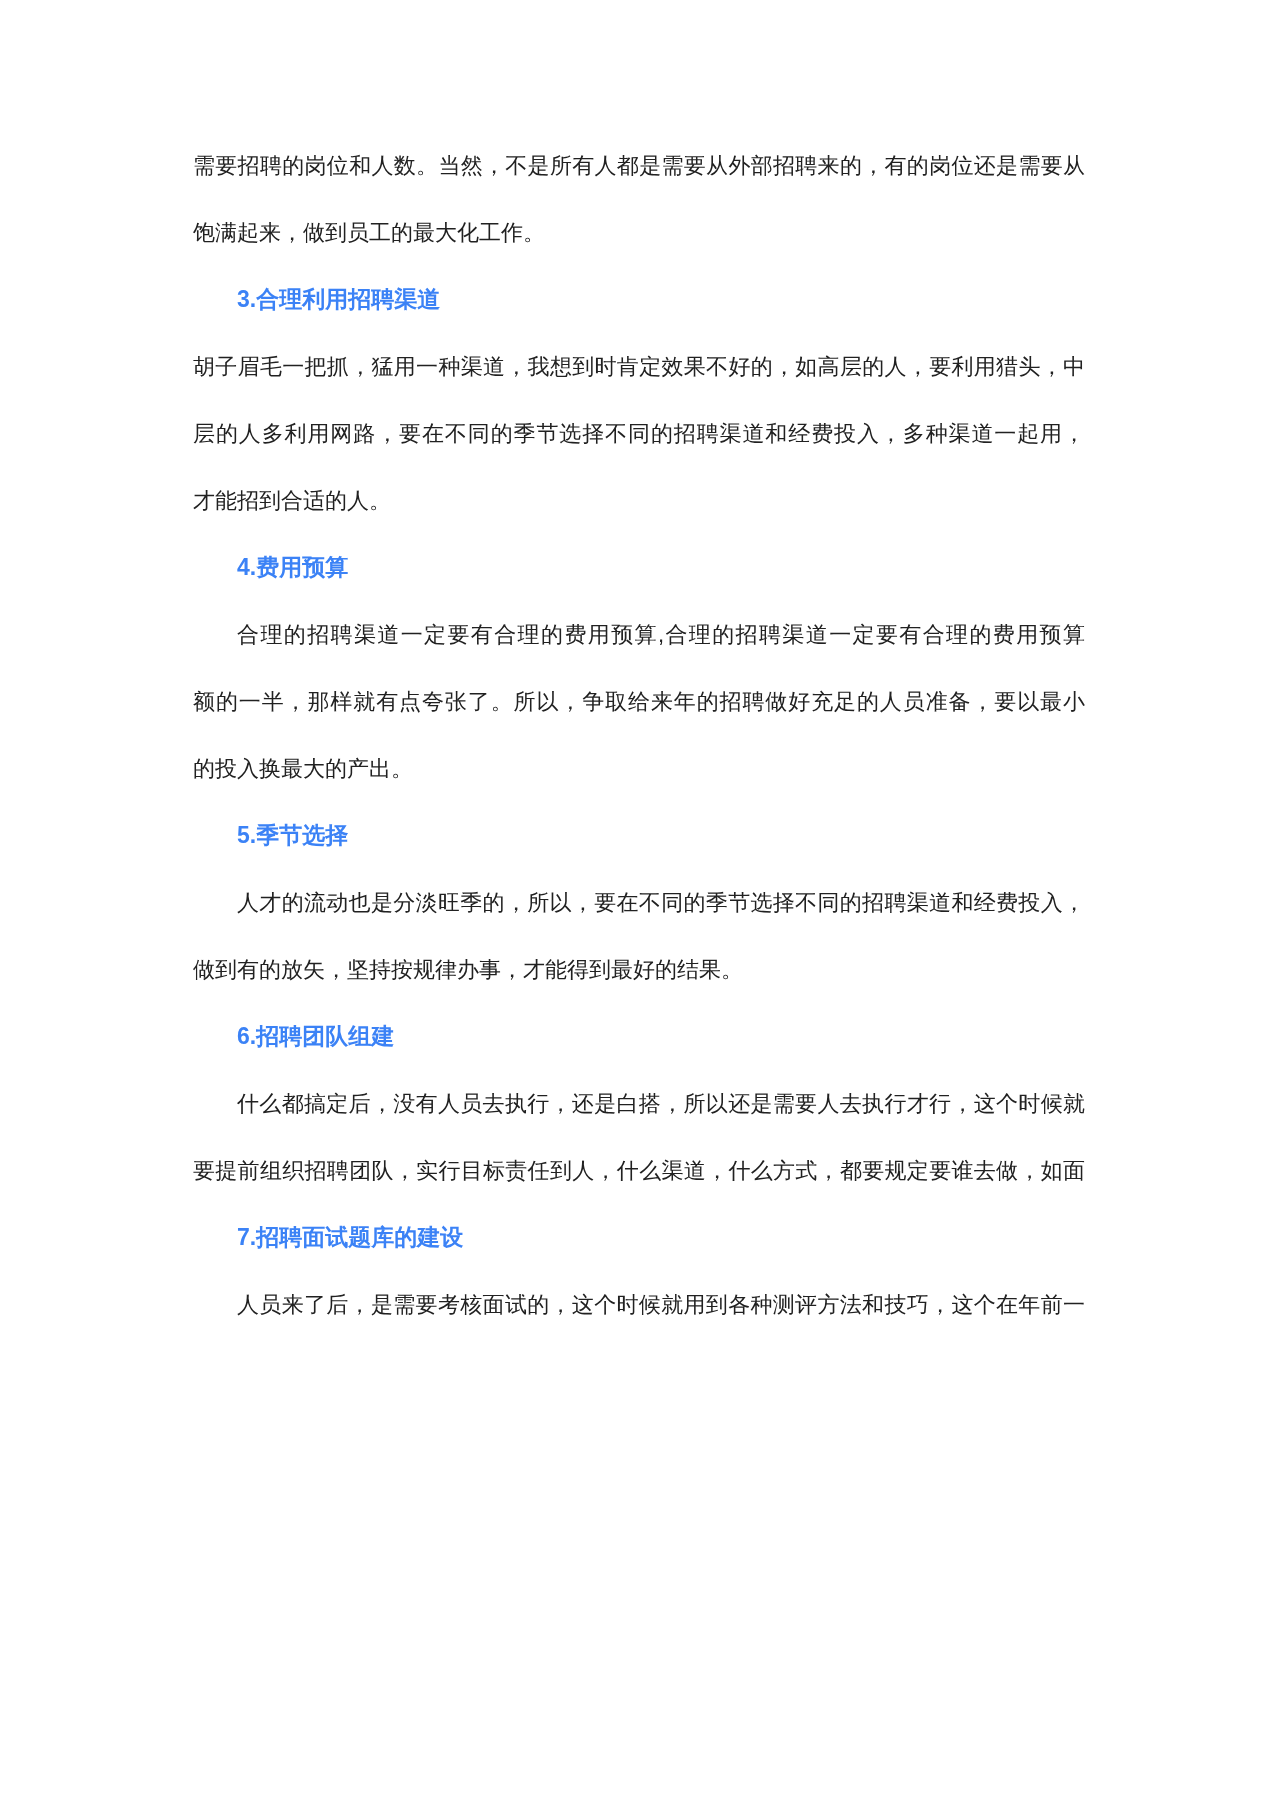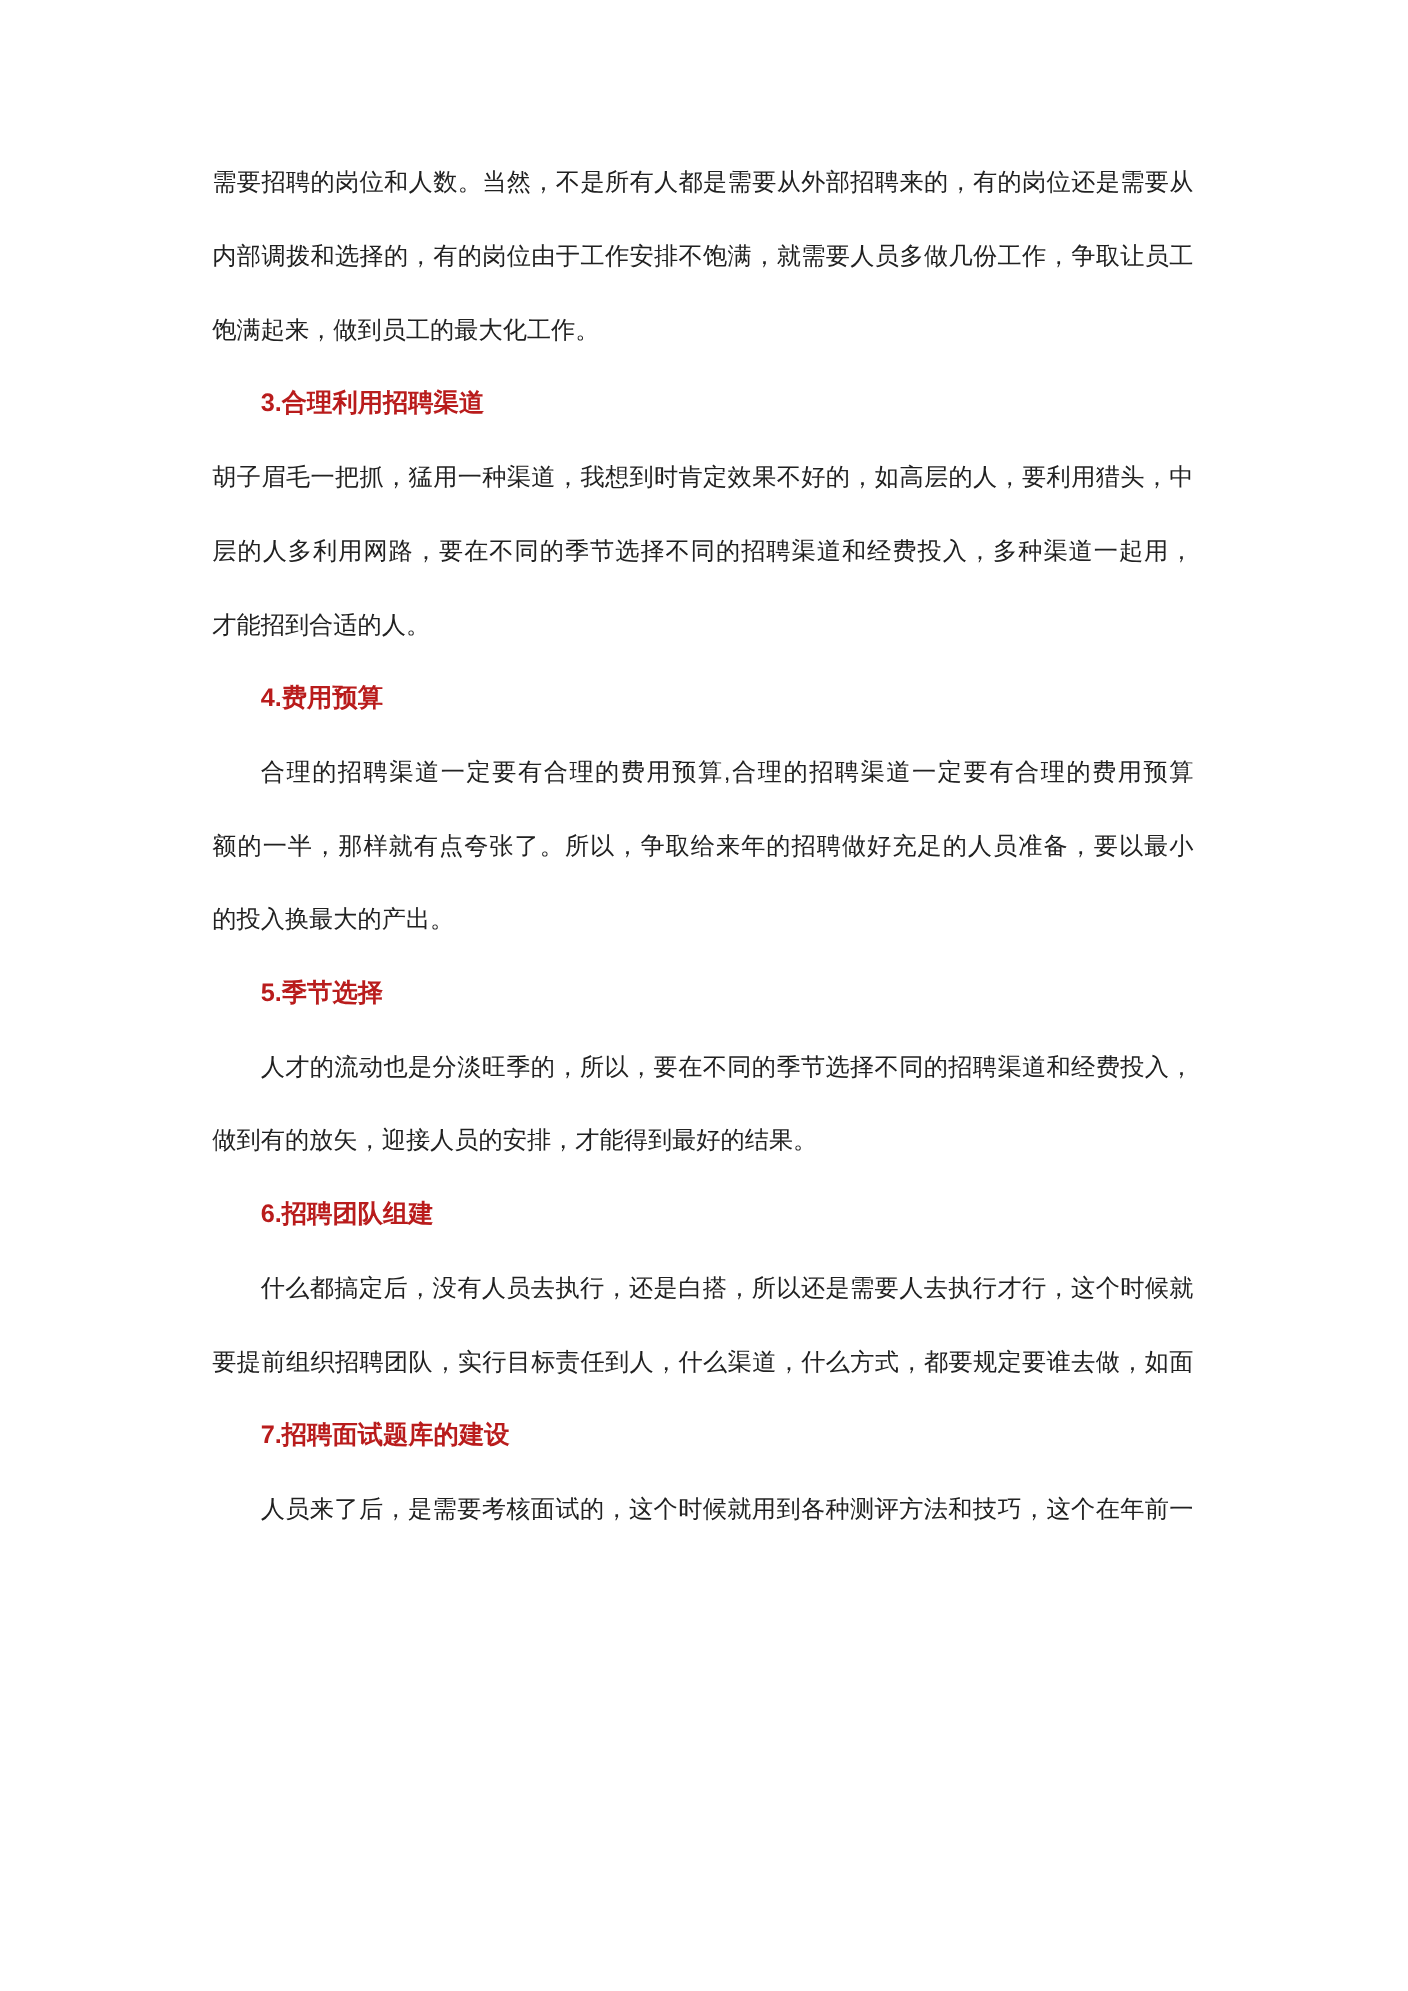--- a/index.html
+++ b/index.html
@@ -35,45 +35,44 @@
     text-align-last: justify;
     text-justify: inter-character;
   }
   .ind {
     text-indent: 44px;
   }
   .heading {
     font-weight: 700;
     font-size: 23px;
     text-indent: 44px;
-    color: #b91c1c;
+    color: #3b82f6;
   }
 </style>
 </head>
 <body>
 
 <div class="page">
 
   <div class="line jst">需要招聘的岗位和人数。当然，不是所有人都是需要从外部招聘来的，有的岗位还是需要从</div>
-  <div class="line jst">内部调拨和选择的，有的岗位由于工作安排不饱满，就需要人员多做几份工作，争取让员工</div>
   <div class="line">饱满起来，做到员工的最大化工作。</div>
 
   <div class="line heading">3.合理利用招聘渠道</div>
   <div class="line jst">胡子眉毛一把抓，猛用一种渠道，我想到时肯定效果不好的，如高层的人，要利用猎头，中</div>
   <div class="line jst">层的人多利用网路，要在不同的季节选择不同的招聘渠道和经费投入，多种渠道一起用，</div>
   <div class="line">才能招到合适的人。</div>
 
   <div class="line heading">4.费用预算</div>
   <div class="line jst ind">合理的招聘渠道一定要有合理的费用预算,合理的招聘渠道一定要有合理的费用预算</div>
   <div class="line jst">额的一半，那样就有点夸张了。所以，争取给来年的招聘做好充足的人员准备，要以最小</div>
   <div class="line">的投入换最大的产出。</div>
 
   <div class="line heading">5.季节选择</div>
   <div class="line jst ind">人才的流动也是分淡旺季的，所以，要在不同的季节选择不同的招聘渠道和经费投入，</div>
-  <div class="line">做到有的放矢，迎接人员的安排，才能得到最好的结果。</div>
+  <div class="line">做到有的放矢，坚持按规律办事，才能得到最好的结果。</div>
 
   <div class="line heading">6.招聘团队组建</div>
   <div class="line jst ind">什么都搞定后，没有人员去执行，还是白搭，所以还是需要人去执行才行，这个时候就</div>
   <div class="line jst">要提前组织招聘团队，实行目标责任到人，什么渠道，什么方式，都要规定要谁去做，如面</div>
 
   <div class="line heading">7.招聘面试题库的建设</div>
   <div class="line jst ind">人员来了后，是需要考核面试的，这个时候就用到各种测评方法和技巧，这个在年前一</div>
 
 </div>
 

